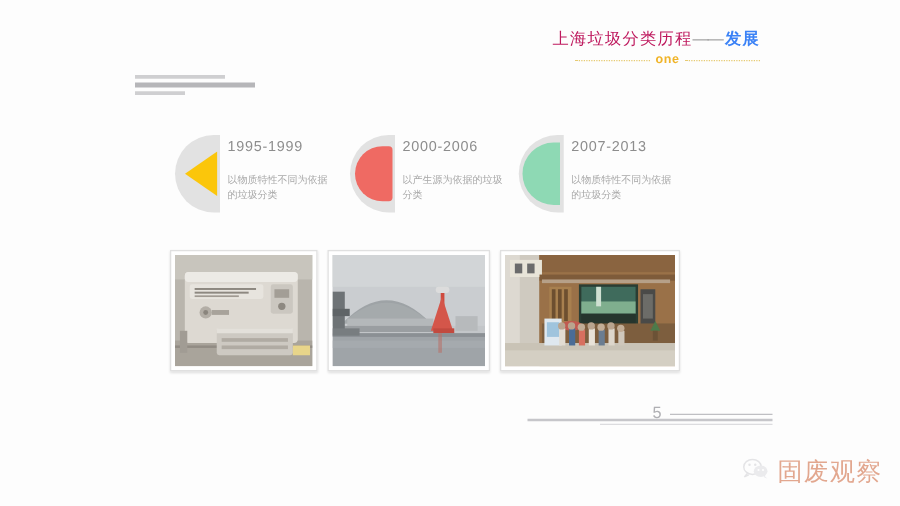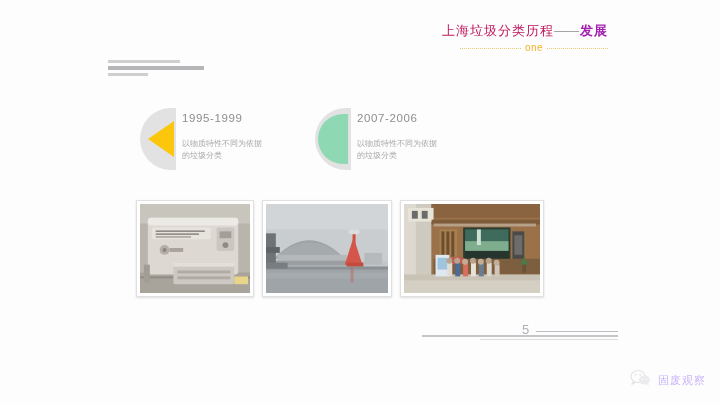--- a/index.html
+++ b/index.html
@@ -31,21 +31,21 @@
     text-align: right;
   }
   .title-main {
     color: #be185d;
   }
   .title-dash {
     color: #9a9a9a;
     letter-spacing: -1px;
   }
   .title-accent {
-    color: #a21caf;
+    color: #3b82f6;
     font-weight: bold;
     margin-left: 2px;
   }
   .subtitle-row {
     position: relative;
     margin-top: 2px;
     height: 12px;
     width: 148px;
     margin-left: auto;
     display: flex;
@@ -53,21 +53,21 @@
     justify-content: center;
   }
   .dotline {
     flex: 1 1 auto;
     height: 0;
     border-top: 1px dotted #e2c25a;
     opacity: .85;
   }
   .subtitle-one {
     font-size: 10px;
-    font-weight: normal;
+    font-weight: bold;
     color: #f0b429;
     letter-spacing: .5px;
     padding: 0 4px;
     line-height: 1;
   }
 
   
   .deco-bars {
     position: absolute;
     top: 60px;
@@ -83,21 +83,20 @@
   .deco-bars .bar.b2 { width: 96px; background: #b6b6b9; height: 4px; }
   .deco-bars .bar.b3 { width: 40px; background: #cfcfd1; }
 
   
   .timeline {
     position: absolute;
     top: 108px;
     left: 140px;
     width: 500px;
     display: flex;
-    gap: 35px;
   }
   .tl-item {
     display: flex;
     align-items: flex-start;
     width: 140px;
     margin-right: 0px;
   }
   .tl-item.i1 { width: 140px; }
   .tl-item.i2 { width: 135px; }
   .tl-item.i3 { width: 150px; }
@@ -234,22 +233,22 @@
   .watermark {
     position: absolute;
     right: 14px;
     bottom: 14px;
     display: flex;
     align-items: center;
     opacity: .45;
   }
   .wechat-icon { margin-right: 6px; }
   .wm-text {
-    font-size: 11px;
-    color: #8b5cf6;
+    font-size: 20px;
+    color: #c2410c;
     letter-spacing: 1px;
     font-family: "DejaVu Sans", "Liberation Sans", sans-serif;
   }
 </style>
 </head>
 <body>
 
 <div id="slide">
 
   <div class="header">
@@ -275,28 +274,38 @@
       <div class="tl-icon">
         <div class="halfdisc"></div>
         <div class="wedge yellow"></div>
       </div>
       <div class="tl-text">
         <div class="tl-date">1995-1999</div>
         <div class="tl-desc">以物质特性不同为依据的垃圾分类</div>
       </div>
     </div>
 
+    <div class="tl-item i2">
+      <div class="tl-icon">
+        <div class="halfdisc"></div>
+        <div class="wedge red"></div>
+      </div>
+      <div class="tl-text">
+        <div class="tl-date">2000-2006</div>
+        <div class="tl-desc">以产生源为依据的垃圾分类</div>
+      </div>
+    </div>
 
     <div class="tl-item i3">
       <div class="tl-icon">
         <div class="halfdisc"></div>
         <div class="wedge green"></div>
       </div>
       <div class="tl-text">
-        <div class="tl-date">2007-2006</div>
+        <div class="tl-date">2007-2013</div>
         <div class="tl-desc">以物质特性不同为依据的垃圾分类</div>
       </div>
     </div>
 
   </div>
 
   <div class="photos">
 
     <div class="photo p1">
       <svg class="canvas" viewBox="0 0 112 91" preserveAspectRatio="none">

